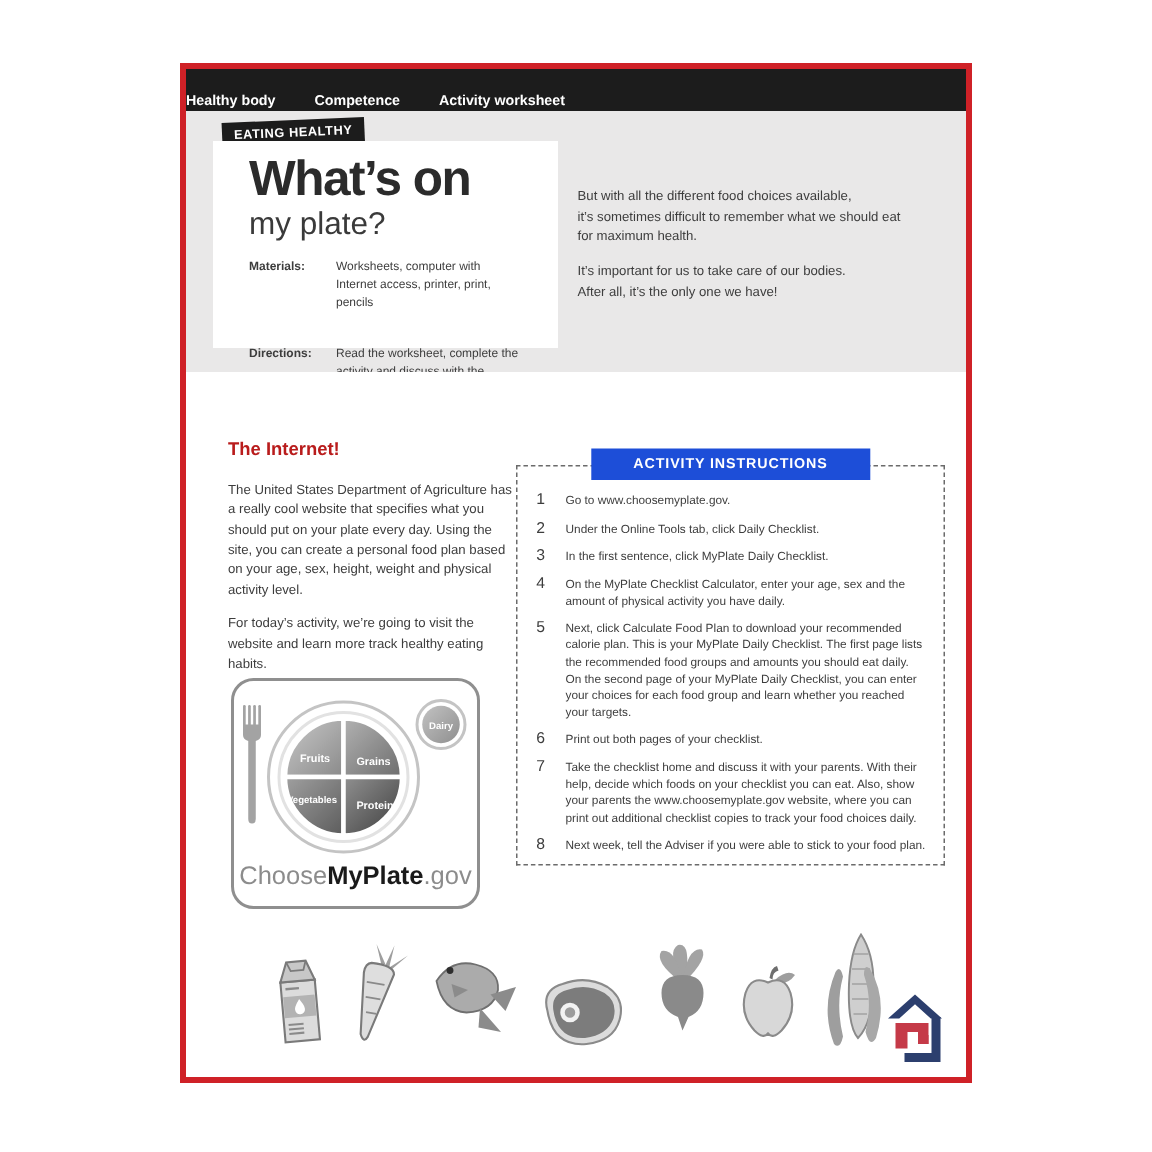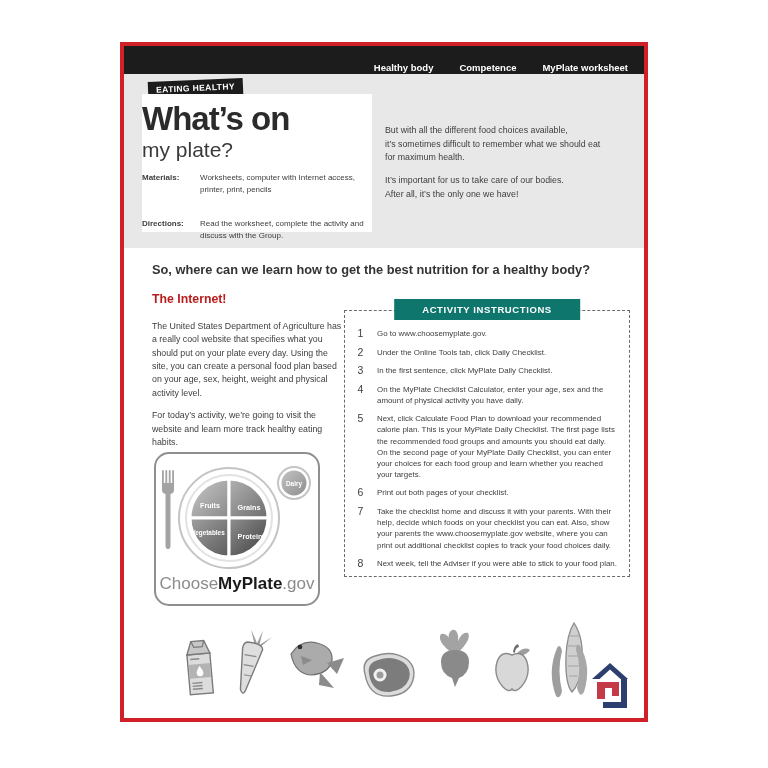--- a/index.html
+++ b/index.html
@@ -2,49 +2,49 @@
 <html><head>
 <meta charset="utf-8">
 <style>
   html,body{margin:0;padding:0;}
   body{width:768px;height:768px;background:#ffffff;overflow:hidden;
        font-family:"Liberation Sans", sans-serif;}
   .page{position:relative;width:520px;height:672px;margin:42px auto 0 auto;
         border:4px solid #cf2127;background:#ffffff;}
   
   .topbar{position:absolute;top:0;left:0;right:0;height:42px;background:#1c1c1c;
-          display:flex;justify-content:flex-end;align-items:center;gap:26px;
+          display:flex;justify-content:flex-start;align-items:center;gap:26px;
           padding-right:16px;box-sizing:border-box;}
   .topbar .nav-item{color:#ffffff;font-size:9.5px;font-weight:700;cursor:pointer;}
   
   .hero{position:absolute;top:28px;left:0;right:0;height:174px;background:#e9e8e8;}
   .tag{position:absolute;left:24px;top:6px;background:#1c1c1c;color:#fff;
        font-size:8.5px;font-weight:700;letter-spacing:.4px;padding:3px 8px;
        transform:rotate(-2.5deg);}
   .title-card{position:absolute;left:18px;top:20px;width:230px;height:138px;
-       background:#ffffff;box-sizing:border-box;padding:8px 0;}
+       background:#ffffff;box-sizing:border-box;padding:8px 24px;}
   .title1{font-size:33px;font-weight:700;letter-spacing:-1px;color:#2b2b2b;line-height:1.02;}
   .title2{font-size:21px;font-weight:400;color:#3a3a3a;margin-top:2px;}
   .spec-rows{margin-top:10px;display:grid;grid-template-columns:58px 1fr;
        row-gap:22px;font-size:8px;line-height:1.5;color:#3d3d3d;}
   .spec-label{font-weight:700;}
   .hero-text{position:absolute;left:261px;top:50px;width:250px;font-size:8.8px;
        line-height:1.55;color:#3d3d3d;}
   .hero-text p{margin:0 0 9px 0;white-space:pre-line;}
   
   .main{position:absolute;top:202px;left:0;right:0;bottom:0;background:#ffffff;}
   .question{position:absolute;left:28px;top:14px;font-size:12.8px;font-weight:600;color:#333;}
   .answer{position:absolute;left:28px;top:44px;font-size:12.3px;font-weight:600;color:#b91c1c;}
   .body-copy{position:absolute;left:28px;top:72px;width:192px;font-size:8.8px;
        line-height:1.52;color:#3d3d3d;}
   .body-copy p{margin:0 0 9px 0;}
   .instructions{position:absolute;left:220px;top:62px;width:286px;height:267px;
        border:1px dashed #6b6b6b;box-sizing:border-box;}
   .instructions-title{position:absolute;top:-12px;left:50%;transform:translateX(-50%);
-       background:#0f766e;color:#fff;font-size:9.5px;font-weight:700;letter-spacing:.6px;
+       background:#1d4ed8;color:#fff;font-size:9.5px;font-weight:700;letter-spacing:.6px;
        padding:5px 28px;white-space:nowrap;}
   .steps{list-style:none;margin:0;padding:17px 12px 0 8px;}
   .steps li{display:flex;gap:9px;margin-bottom:7px;}
   .step-num{font-size:10.5px;color:#3d3d3d;width:15px;text-align:center;flex:none;line-height:1.1;}
   .step-text{font-size:7.9px;line-height:1.42;color:#3d3d3d;}
   .plate-card{position:absolute;left:30px;top:204px;width:166px;height:154px;text-align:right;}
   
   .food-row{position:absolute;left:62px;right:56px;bottom:18px;display:flex;
        align-items:flex-end;justify-content:center;gap:12px;}
   .food-row .icon{flex:none;}
@@ -52,21 +52,21 @@
   svg text{font-family:"Liberation Sans", sans-serif;}
 </style>
 </head>
 <body>
 
 <div class="page">
 
   <div class="topbar">
     <span class="nav-item">Healthy body</span>
     <span class="nav-item">Competence</span>
-    <span class="nav-item">MyPlate worksheet</span>
+    <span class="nav-item">Activity worksheet</span>
   </div>
 
   <div class="hero">
     <div class="tag">EATING HEALTHY</div>
 
     <div class="title-card">
       <div class="title1">What’s on</div>
       <div class="title2">my plate?</div>
       <div class="spec-rows">
         <span class="spec-label">Materials:</span>
@@ -79,21 +79,20 @@
     <div class="hero-text">
       <p>But with all the different food choices available,
 it’s sometimes difficult to remember what we should eat
 for maximum health.</p>
       <p>It’s important for us to take care of our bodies.
 After all, it’s the only one we have!</p>
     </div>
   </div>
 
   <div class="main">
-    <div class="question">So, where can we learn how to get the best nutrition for a healthy body?</div>
     <div class="answer">The Internet!</div>
 
     <div class="body-copy">
       <p>The United States Department of Agriculture has a really cool website that specifies what you should put on your plate every day. Using the site, you can create a personal food plan based on your age, sex, height, weight and physical activity level.</p>
       <p>For today’s activity, we’re going to visit the website and learn more track healthy eating habits.</p>
     </div>
 
     <div class="instructions">
       <div class="instructions-title">ACTIVITY INSTRUCTIONS</div>
       <ol class="steps">

